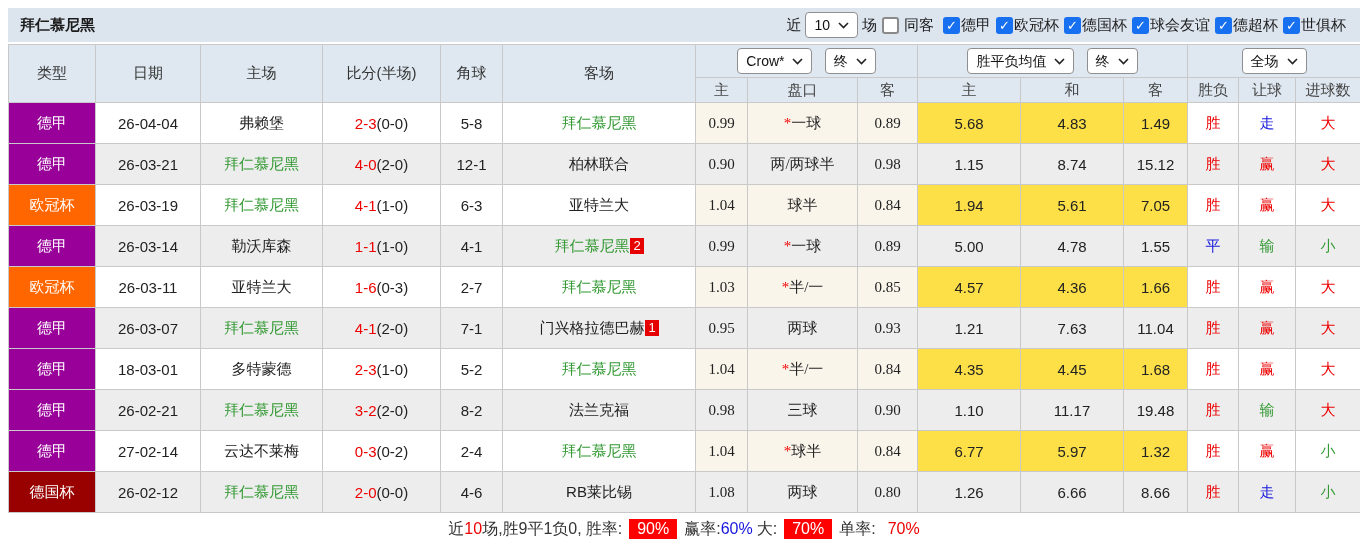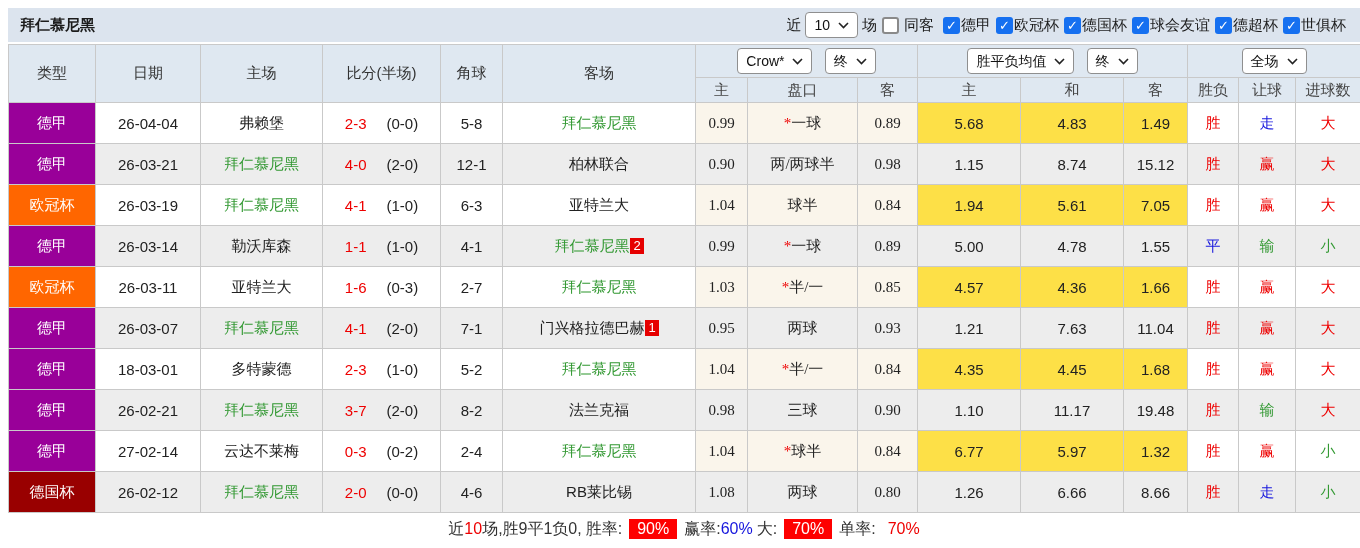--- a/index.html
+++ b/index.html
@@ -36,21 +36,21 @@
   tbody tr { height:41px; background:#fff; }
   tbody tr.alt td { background:#ededed; }
   td.odds { background:#faf5eb;font-family:Liberation Serif, serif; }
   td.avg  { background:#fde047; }
   td.type { color:#fff; }
 
   .green { color:#339933; }
   .red   { color:#ee0000; }
   .blue  { color:#1515dd; }
   .sc    { color:#ee0000; }
-  .hf    { color:#222;padding-left:20px; }
+  .hf    { color:#222; }
   .star  { color:#ee0000; }
   .rbadge { display:inline-block; background:#e60000; color:#fff; font-size:13px; line-height:16px;
             padding:0 3px; margin-left:1px; vertical-align:1px; }
 
   
   .footer { height:32px; display:flex; align-items:center; justify-content:center; font-size:16px; color:#333; }
   .footer span { margin:0 2px; }
   .fbadge { background:#fe0000; color:#fff; padding:1px 8px; margin:0 5px !important; }
 </style>
 </head>
@@ -287,21 +287,21 @@
     <td class="avg">4.45</td>
     <td class="avg">1.68</td>
     <td style="color: rgb(238, 0, 0);">胜</td>
     <td style="color: rgb(238, 0, 0);">赢</td>
     <td style="color: rgb(238, 0, 0);">大</td>
   </tr>
         <tr class="match-row alt">
     <td class="type" style="background: rgb(153, 0, 153);">德甲</td>
     <td>26-02-21</td>
     <td class="green">拜仁慕尼黑</td>
-    <td><span class="sc">3-7</span><span class="hf">(2-0)</span></td>
+    <td><span class="sc">3-2</span><span class="hf">(2-0)</span></td>
     <td>8-2</td>
     <td>法兰克福</td>
     <td class="odds">0.98</td>
     <td class="odds">三球</td>
     <td class="odds">0.90</td>
     <td class="avg">1.10</td>
     <td class="avg">11.17</td>
     <td class="avg">19.48</td>
     <td style="color: rgb(238, 0, 0);">胜</td>
     <td style="color: rgb(51, 153, 51);">输</td>

